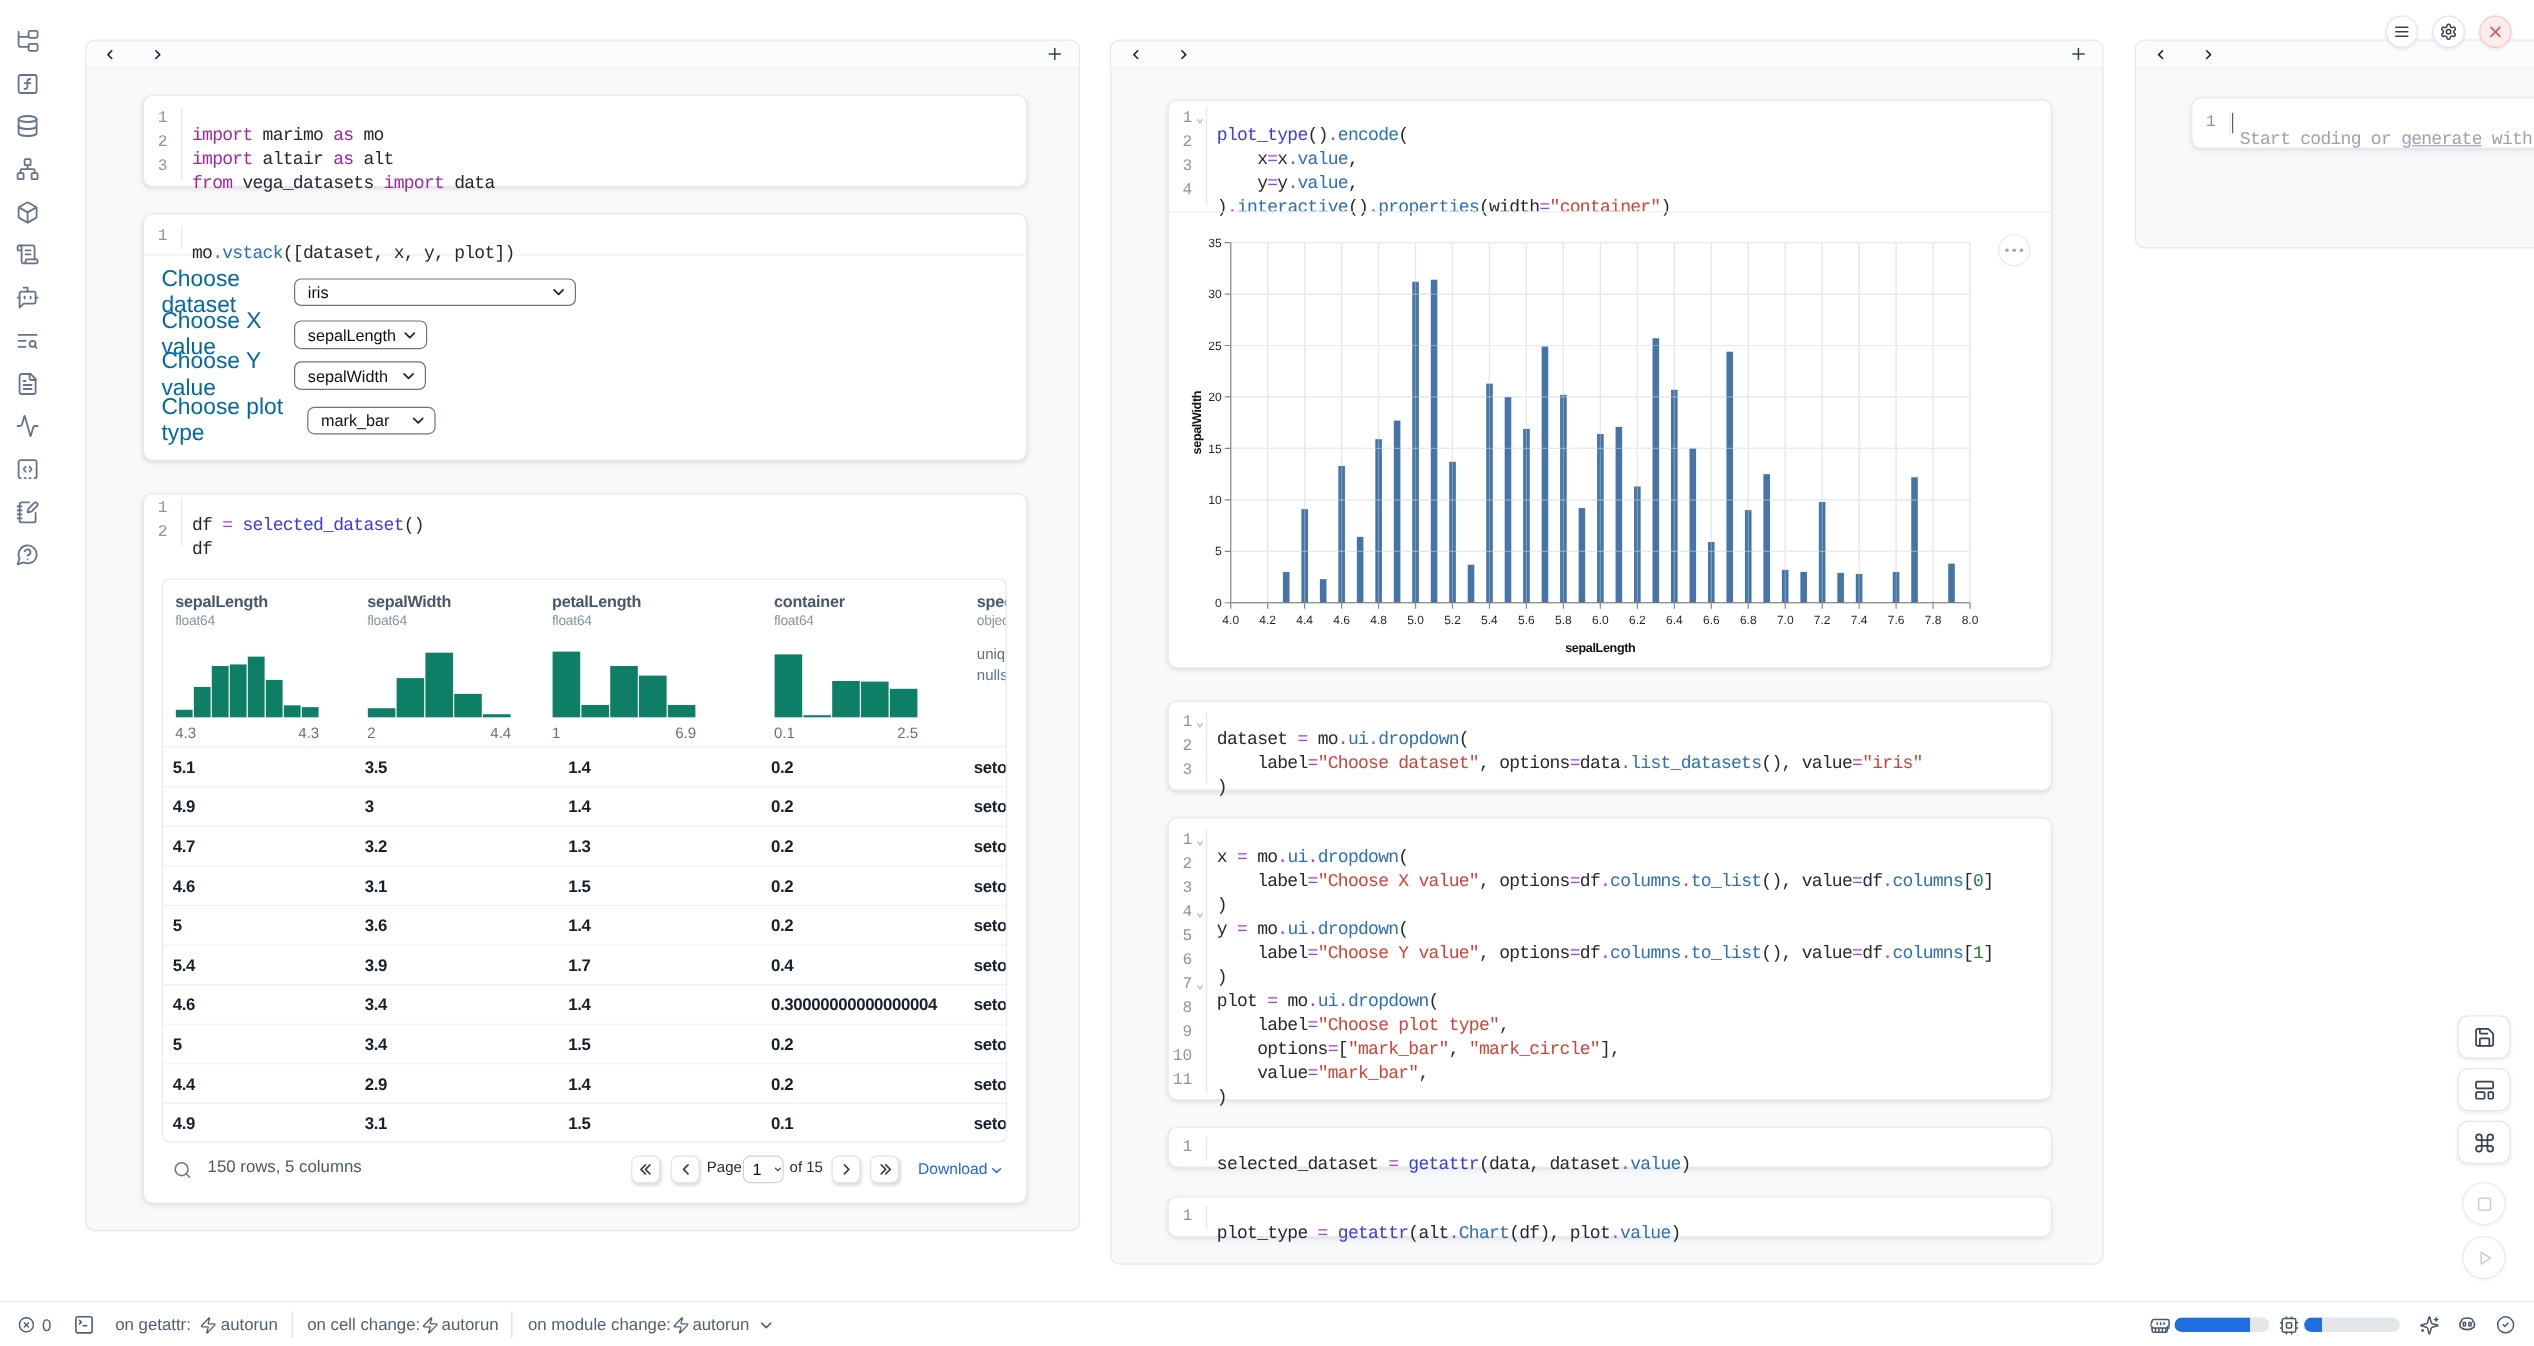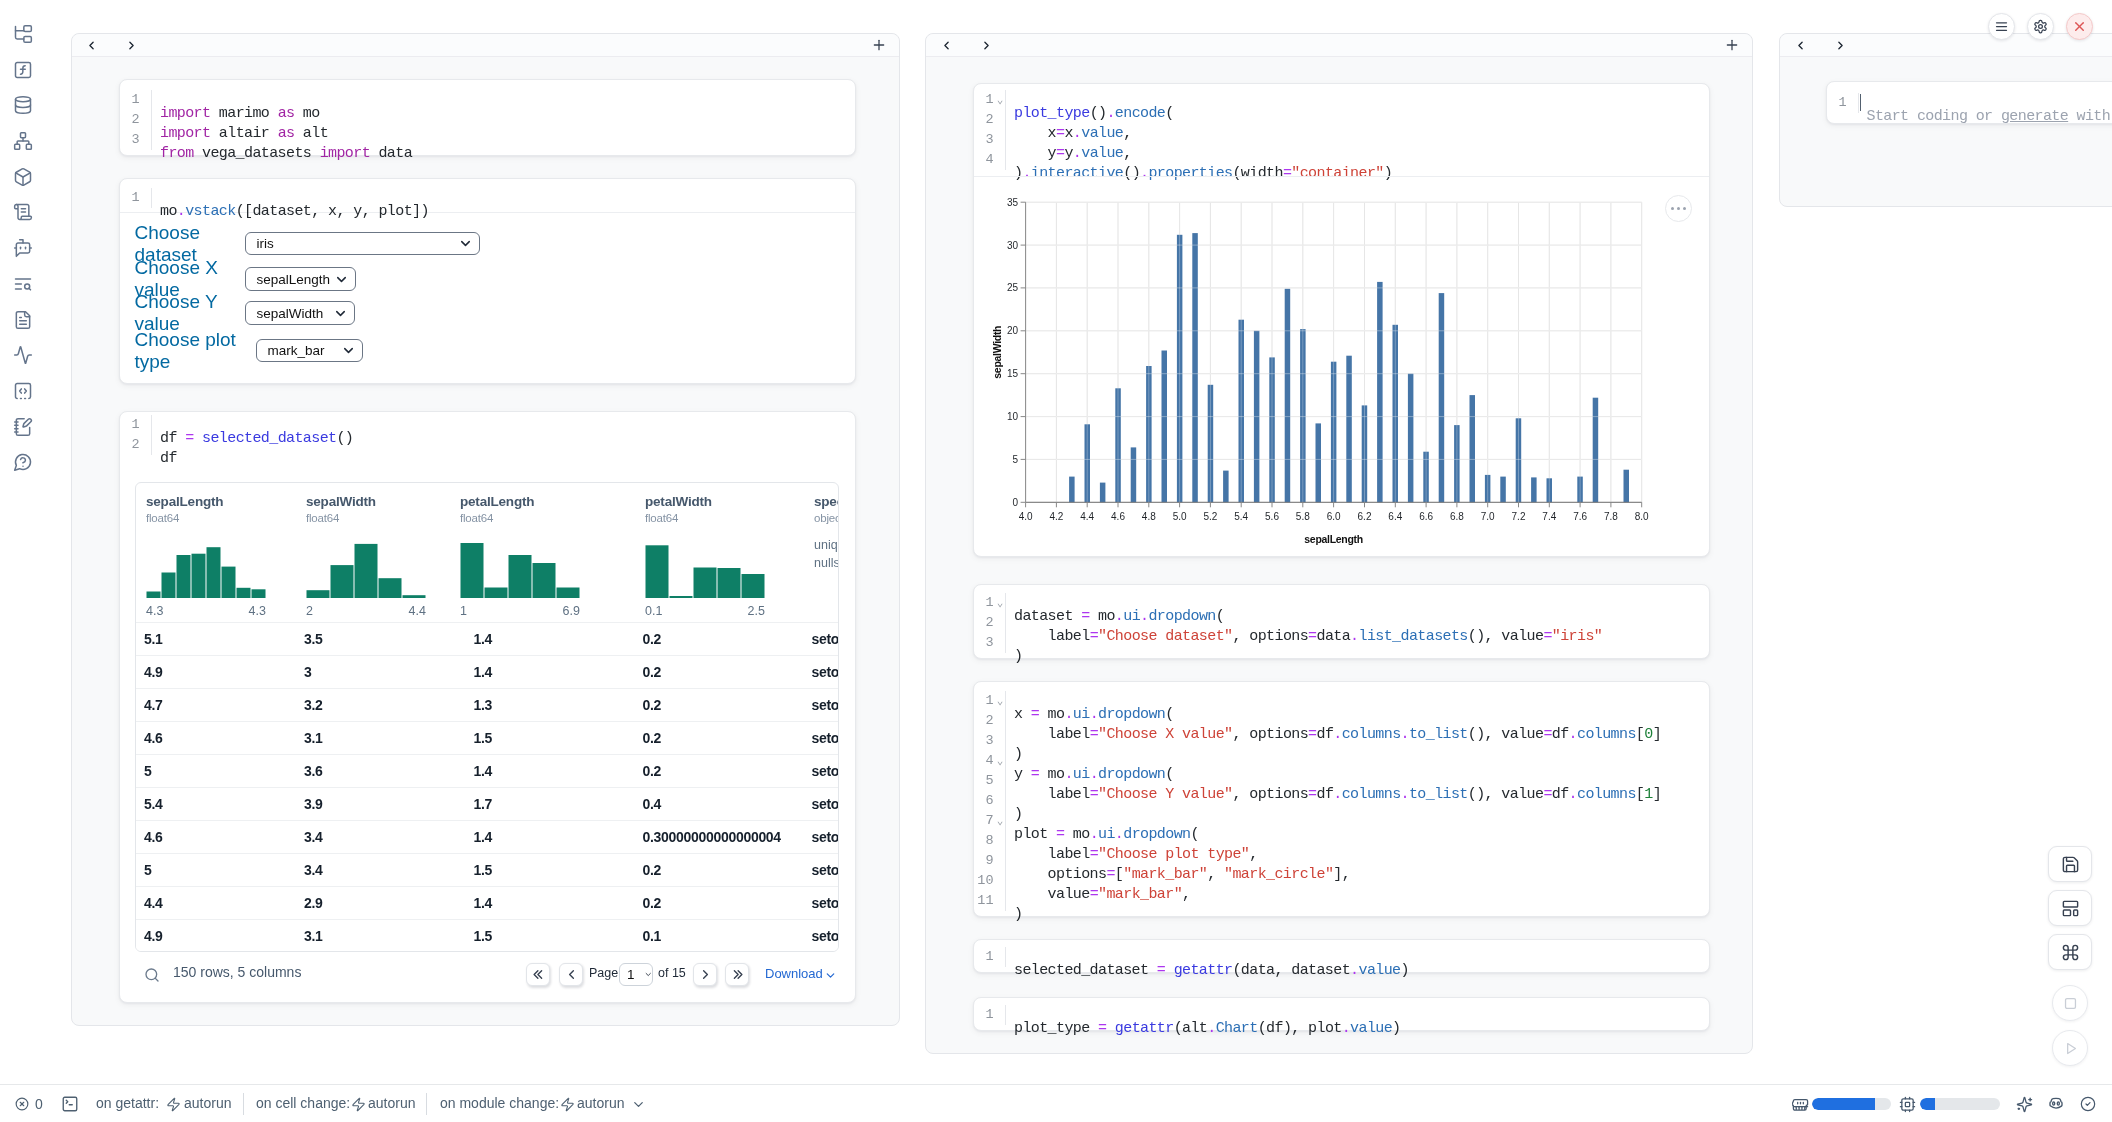--- a/index.html
+++ b/index.html
@@ -275,21 +275,21 @@
               <rect x="48.5" y="17.0" width="23.0" height="43.0" fill="#0e7f66"></rect>
               <rect x="72.5" y="25.0" width="23.0" height="35.0" fill="#0e7f66"></rect>
               <rect x="96.5" y="49.5" width="23.0" height="10.5" fill="#0e7f66"></rect>
             </svg></div>
           <div class="thmm">
             <span>1</span>
             <span>6.9</span>
           </div>
         </div>
         <div class="thc" style="left:509px">
-          <div class="thname">petalWidth</div>
+          <div class="thname">container</div>
           <div class="thtype">float64</div>
           <div class="thhist"><svg width="120" height="60" xmlns="http://www.w3.org/2000/svg">
               <rect x="0.5" y="7.3" width="23.0" height="52.7" fill="#0e7f66"></rect>
               <rect x="24.5" y="58.0" width="23.0" height="2.0" fill="#0e7f66"></rect>
               <rect x="48.5" y="29.5" width="23.0" height="30.5" fill="#0e7f66"></rect>
               <rect x="72.5" y="30.0" width="23.0" height="30.0" fill="#0e7f66"></rect>
               <rect x="96.5" y="36.0" width="23.0" height="24.0" fill="#0e7f66"></rect>
             </svg></div>
           <div class="thmm">
             <span>0.1</span>

